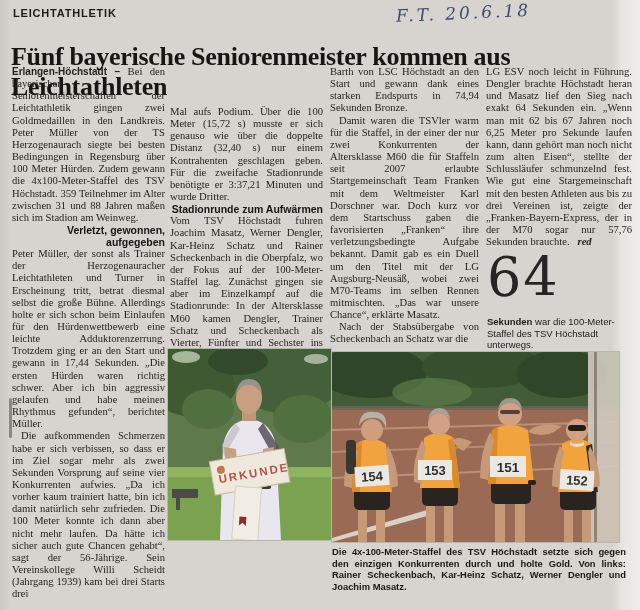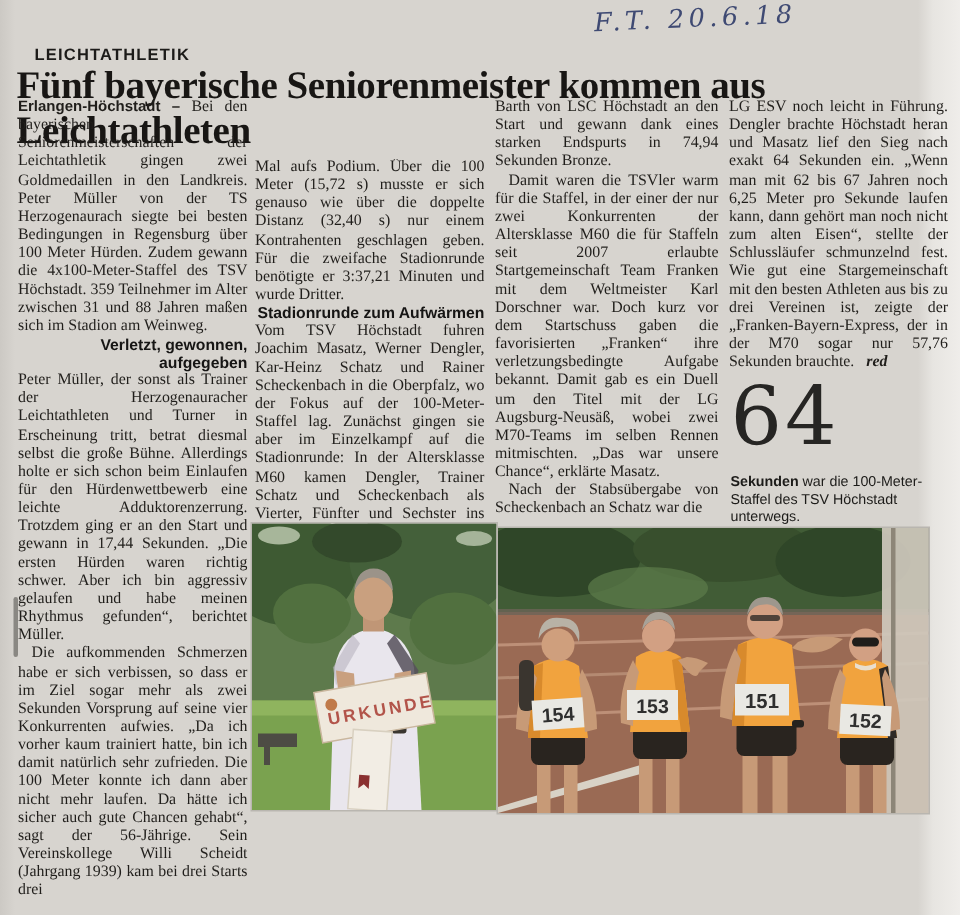--- a/index.html
+++ b/index.html
@@ -1,23 +1,23 @@
 <!DOCTYPE html>
 <html><head>
 <meta charset="utf-8">
 <style>
   html,body{margin:0;padding:0;}
   body{width:640px;height:610px;overflow:hidden;
        font-family:"Liberation Serif","DejaVu Serif",serif;
        background:#dddbd7;}
   .scan{position:relative;width:640px;height:610px;overflow:hidden;
         background:linear-gradient(90deg,#ccc9c4 0,#d7d4cf 10px,#d7d4cf 612px,#e7e5e1 622px,#efedea 640px);}
-  .kicker{position:absolute;left:23px;top:7px;
+  .kicker{position:absolute;left:13px;top:7px;
           font:bold 11px/13px "Liberation Sans",sans-serif;
-          letter-spacing:.8px;color:#1c1b19;margin-top:24px;}
+          letter-spacing:.8px;color:#1c1b19;}
   .handwriting{position:absolute;left:396px;top:0px;width:220px;
           font:italic 17px/22px "DejaVu Serif",serif;
           color:#3f4a73;letter-spacing:3px;transform:rotate(-2.5deg);}
   .headline{position:absolute;left:11px;top:25px;width:624px;
           font:bold 26px/30px "Liberation Serif",serif;
           letter-spacing:-.3px;color:#181614;}
   .col{position:absolute;top:66px;overflow:hidden;
        font:10.6px/12.15px "Liberation Serif",serif;color:#201e1b;
        text-align:justify;}
   .col p{margin:0;}
@@ -198,16 +198,19 @@
         <rect x="236" y="73" width="18" height="6" rx="3" fill="#1f1d1a"></rect>
         <path d="M238,90 Q245,94 252,90 L252,93 Q245,97 238,93 Z" fill="#e8e4de" opacity=".9"></path>
         <g transform="rotate(3 245 128)">
           <rect x="228" y="118" width="34" height="20" fill="#e9e8e3"></rect>
           <text x="245" y="133" text-anchor="middle" font-family="Liberation Sans, sans-serif" font-size="13" font-weight="bold" fill="#2f2f2f">152</text>
         </g>
       </g>
     </svg>
   </div>
 
+  <div class="caption caption-right">
+    <span>Die 4x-100-Meter-Staffel des TSV Höchstadt setzte sich gegen den einzigen Konkurrenten durch und holte Gold. Von links: Rainer Scheckenbach, Kar-Heinz Schatz, Werner Dengler und Joachim Masatz.</span>
+  </div>
 
   <div class="smudge"></div>
 
 </div>
 
 </body></html>

